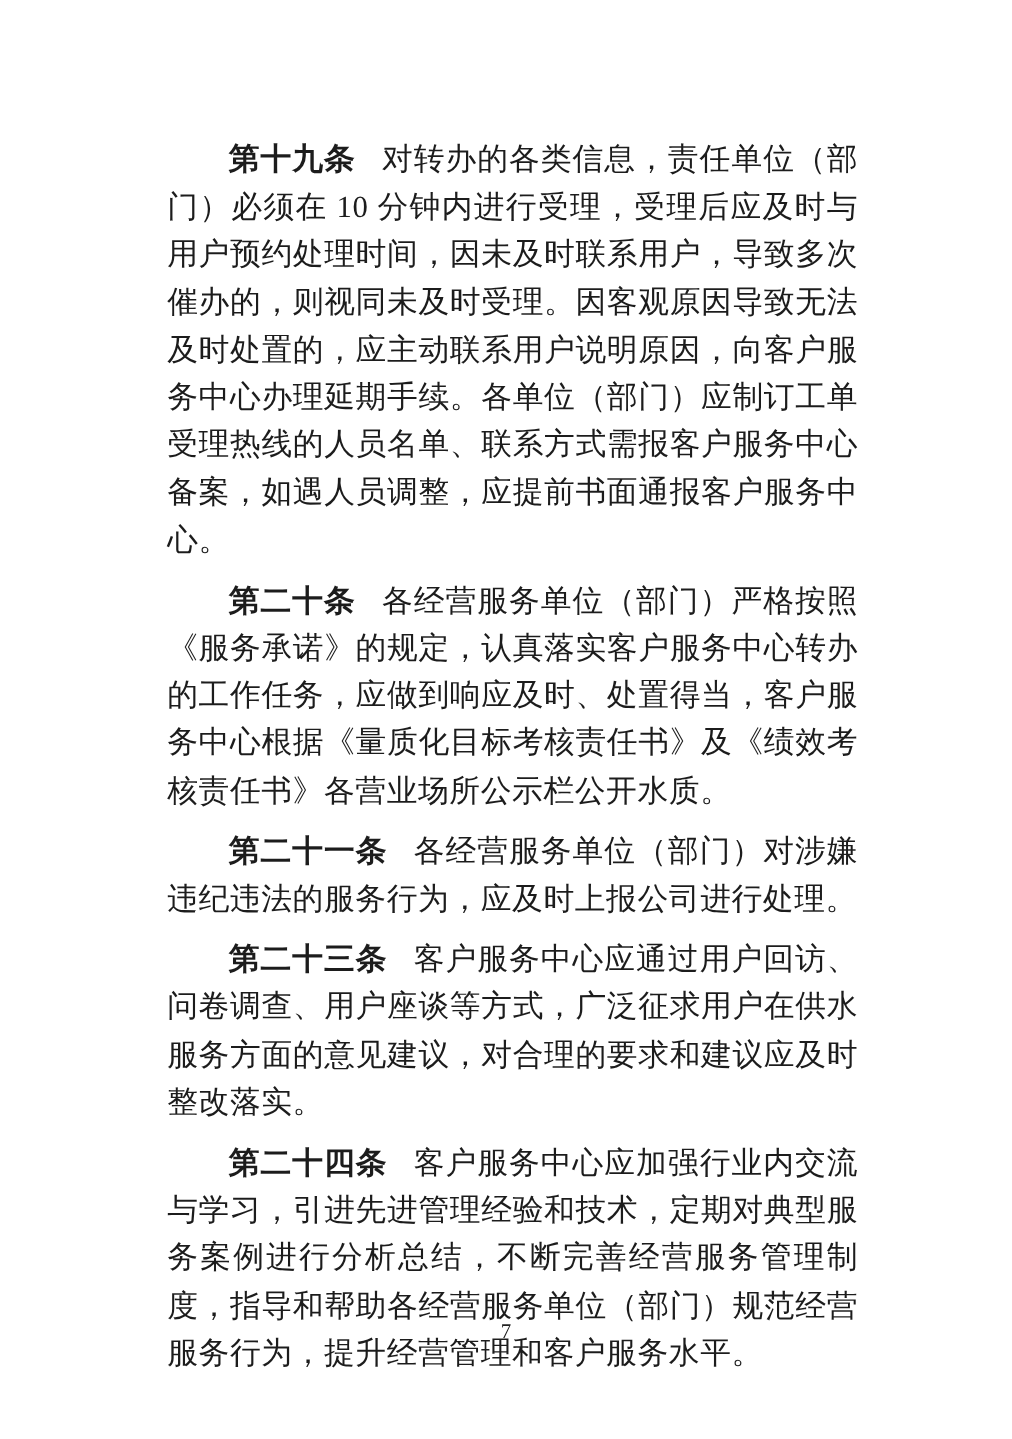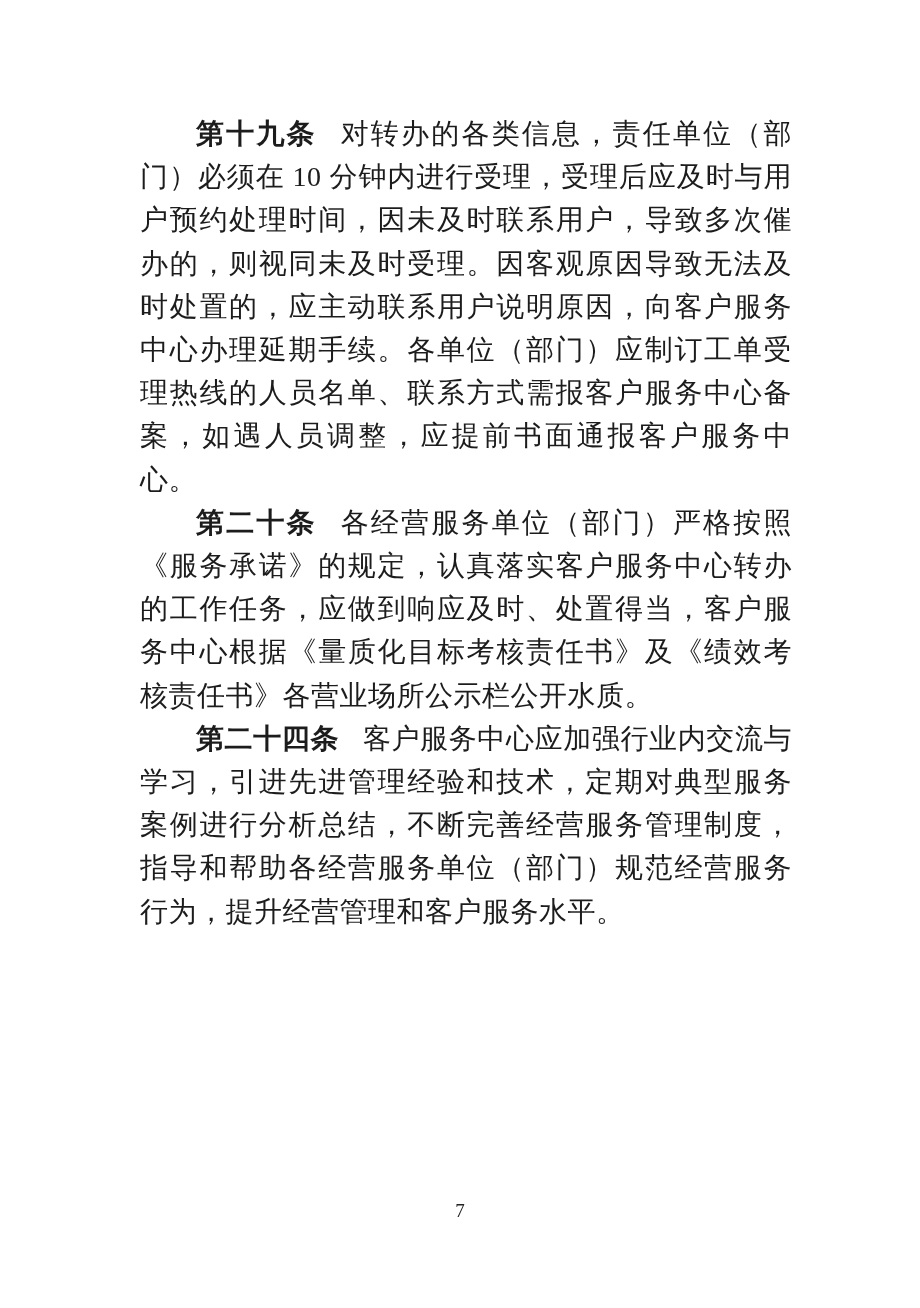--- a/index.html
+++ b/index.html
@@ -16,21 +16,21 @@
     font-family: "Liberation Serif", "DejaVu Serif", serif;
     color: #1c1c1c;
   }
   .content {
     position: absolute;
     left: 140px;
     top: 112px;
     width: 652px;
   }
   .para {
-    margin: 0;
+    margin: 12px;
     font-size: 28px;
     line-height: 43.2px;
     text-align: justify;
     text-justify: inter-character;
     text-indent: 2em;
     letter-spacing: 0.5px;
     word-break: break-all;
   }
   .art-num {
     font-weight: bold;
@@ -49,21 +49,23 @@
 </head>
 <body>
 
 <div class="page">
   <div class="content">
 
     <p class="para"><b class="art-num">第十九条</b><span>对转办的各类信息，责任单位（部门）必须在 10 分钟内进行受理，受理后应及时与用户预约处理时间，因未及时联系用户，导致多次催办的，则视同未及时受理。因客观原因导致无法及时处置的，应主动联系用户说明原因，向客户服务中心办理延期手续。各单位（部门）应制订工单受理热线的人员名单、联系方式需报客户服务中心备案，如遇人员调整，应提前书面通报客户服务中心。</span></p>
 
     <p class="para"><b class="art-num">第二十条</b><span>各经营服务单位（部门）严格按照《服务承诺》的规定，认真落实客户服务中心转办的工作任务，应做到响应及时、处置得当，客户服务中心根据《量质化目标考核责任书》及《绩效考核责任书》各营业场所公示栏公开水质。</span></p>
 
+    <p class="para"><b class="art-num">第二十一条</b><span>各经营服务单位（部门）对涉嫌违纪违法的服务行为，应及时上报公司进行处理。</span></p>
 
 
+    <p class="para"><b class="art-num">第二十三条</b><span>客户服务中心应通过用户回访、问卷调查、用户座谈等方式，广泛征求用户在供水服务方面的意见建议，对合理的要求和建议应及时整改落实。</span></p>
 
     <p class="para"><b class="art-num">第二十四条</b><span>客户服务中心应加强行业内交流与学习，引进先进管理经验和技术，定期对典型服务案例进行分析总结，不断完善经营服务管理制度，指导和帮助各经营服务单位（部门）规范经营服务行为，提升经营管理和客户服务水平。</span></p>
 
   </div>
 
   <div class="footer">7</div>
 </div>
 
 </body></html>

